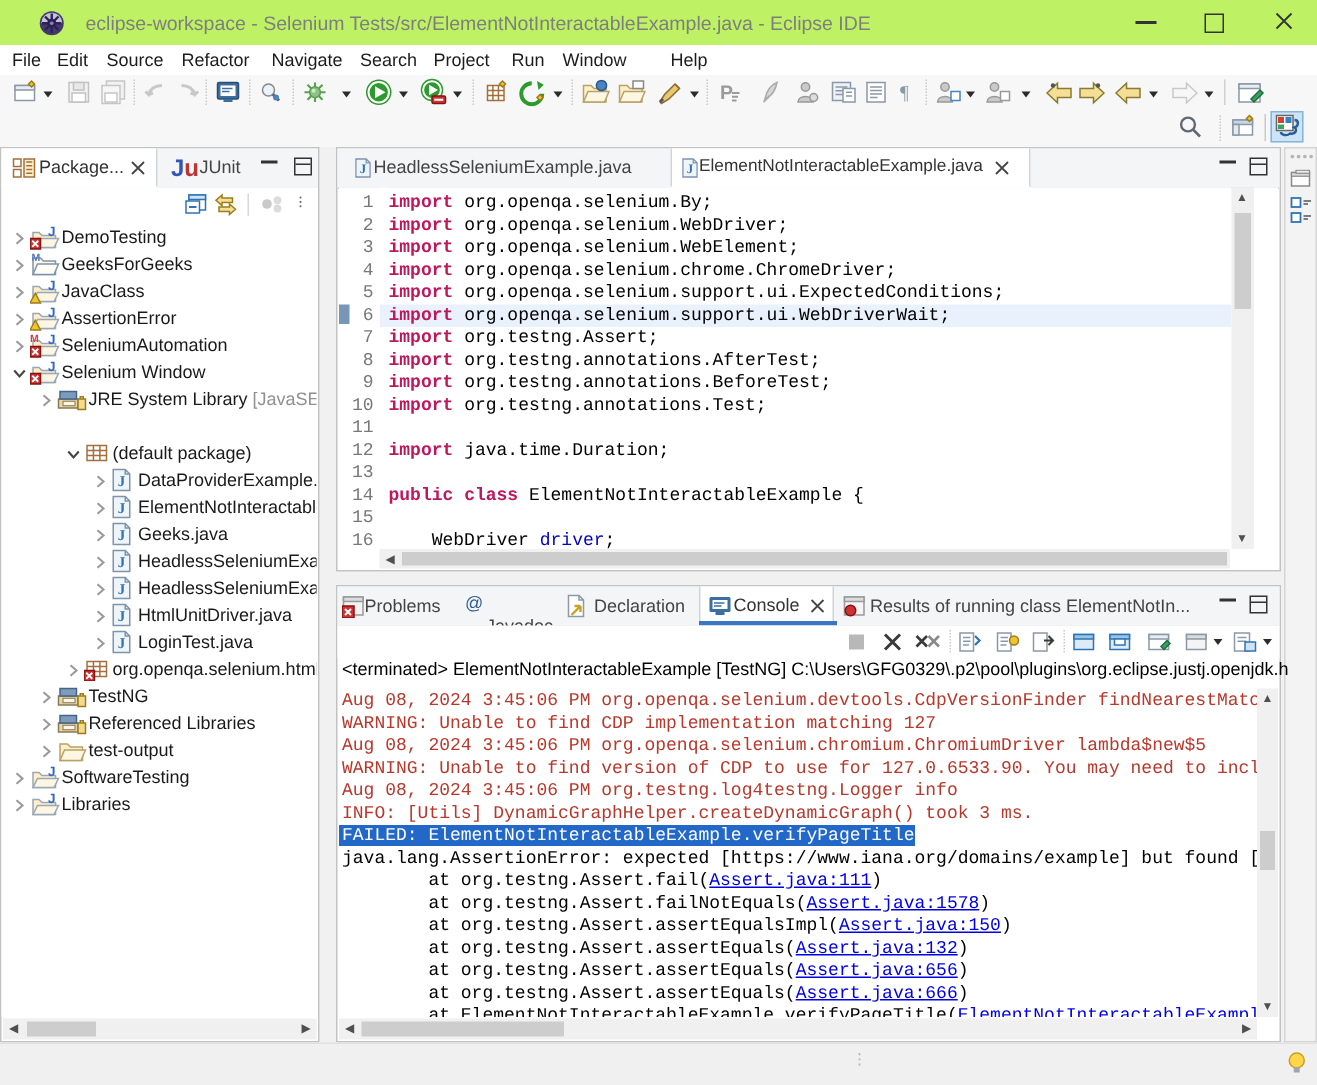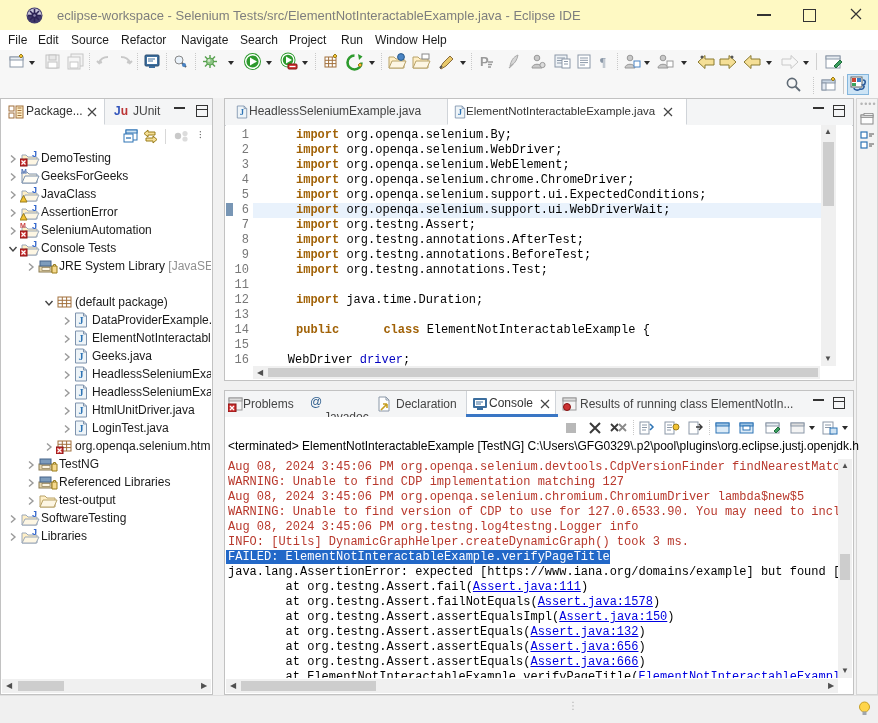--- a/index.html
+++ b/index.html
@@ -1,20 +1,20 @@
 <!DOCTYPE html>
 <html><head>
 <meta charset="utf-8">
 <style>
 html,body{margin:0;padding:0;}
 body{width:878px;height:723px;position:relative;overflow:hidden;
   font-family:"Liberation Sans",sans-serif;background:#f1f1f1;}
 .ab{position:absolute;}
 .mono{font-family:"Liberation Mono",monospace;}
-#titlebar{left:0;top:0;width:878px;height:30px;background:#fef9c3;}
+#titlebar{left:0;top:0;width:878px;height:30px;background:#bef264;}
 #title-text{left:57px;top:8px;font-size:13px;color:#7e7e7e;white-space:nowrap;}
 #menubar{left:0;top:30px;width:878px;height:20px;background:#ffffff;font-size:12px;color:#1c1c1c;}
 #menubar span{position:absolute;top:3px;}
 #toolbar{left:0;top:50px;width:878px;height:48px;background:#f7f7f7;}
 .tbi{position:absolute;top:3px;}
 .dd{position:absolute;top:11px;width:0;height:0;border-left:3.5px solid transparent;border-right:3.5px solid transparent;border-top:4px solid #2b2b2b;}
 .tsep{position:absolute;top:3px;width:1px;height:17px;border-left:1px dotted #c9c9c9;}
 #leftpanel{left:0;top:98px;width:213px;height:597px;background:#ffffff;border:1px solid #c2c2c2;box-sizing:border-box;}
 #editor{left:224px;top:98px;width:630px;height:283px;background:#ffffff;border:1px solid #c2c2c2;box-sizing:border-box;}
 #consolepanel{left:224px;top:390px;width:630px;height:305px;background:#ffffff;border:1px solid #c2c2c2;box-sizing:border-box;}
@@ -23,21 +23,21 @@
 .tab{position:absolute;top:0;height:26px;box-sizing:border-box;}
 .tab.active{background:#ffffff;border-left:1px solid #d0d4d9;border-right:1px solid #d0d4d9;border-bottom:1px solid #fff;}
 #tree{position:absolute;left:0;top:50px;right:1px;bottom:16px;overflow:hidden;font-size:12px;color:#1a1a1a;background:#fff;}
 .trow{position:absolute;left:0;height:18px;width:100%;white-space:nowrap;}
 .trow span.lbl{position:absolute;top:2px;}
 .grey{color:#909090;}
 #gutter{position:absolute;left:1px;top:26px;width:33px;bottom:14px;background:#ffffff;}
 #lnums{position:absolute;right:10px;top:3px;width:23px;text-align:right;font-size:12px;line-height:15px;color:#787878;}
 #code{position:absolute;left:28px;top:26px;right:32px;bottom:14px;background:#fff;overflow:hidden;}
 #codelines{position:absolute;left:0;top:3px;padding-left:6px;font-size:12px;line-height:15px;color:#000;white-space:pre;}
-.kw{color:#a16207;font-weight:bold;margin-left:37px;}
+.kw{color:#be185d;font-weight:bold;}
 .fld{color:#0000c0;text-align:right;}
 .curline{background:#e9f2fc;width:820px;margin-left:-6px;padding-left:6px;}
 .sbv{position:absolute;background:#f0f0f0;}
 .sbthumb{position:absolute;background:#cdcdcd;}
 .sbarrow{position:absolute;font-size:8px;color:#505050;text-align:center;line-height:14px;width:14px;height:14px;}
 #constoolbar{position:absolute;left:0;top:26px;right:0;height:22px;background:#ffffff;}
 #constitle{position:absolute;left:3px;top:48px;height:18px;font-size:12px;color:#000;white-space:nowrap;}
 #consbody{position:absolute;left:1px;top:68px;right:15px;bottom:16px;background:#fff;overflow:hidden;}
 #conslines{position:absolute;left:2px;top:1px;font-size:12px;line-height:15px;white-space:pre;color:#000;}
 .red{color:#b8382c;}
@@ -72,21 +72,21 @@
 <div class="ab" id="menubar">
   <span style="left:8px">File</span>
   <span style="left:38px">Edit</span>
   <span style="left:71px">Source</span>
   <span style="left:121px">Refactor</span>
   <span style="left:181px">Navigate</span>
   <span style="left:240px">Search</span>
   <span style="left:289px">Project</span>
   <span style="left:341px">Run</span>
   <span style="left:375px">Window</span>
-  <span style="left:422px">Help</span>
+  <span style="left:447px">Help</span>
 </div>
 
 <div class="ab" id="toolbar">
     <span class="tbi" style="left:8px;"><svg width="18" height="17" viewBox="0 0 18 17">
         <rect x="2" y="4" width="13" height="10" fill="#fff" stroke="#8b98a8"></rect>
         <rect x="2" y="4" width="13" height="3" fill="#e8edf2" stroke="#8b98a8"></rect>
         <path d="M13 1 L15 3 L13 5 L11 3 Z" fill="#f2c233" stroke="#9a7d1a"></path>
       </svg></span>
     <span class="dd" style="left:29px;"></span>
     <span class="tbi" style="left:44px;"><svg width="17" height="17" viewBox="0 0 17 17">
@@ -266,21 +266,21 @@
             <rect x="1" y="9" width="5" height="5" fill="#fff" stroke="#a2703c"></rect>
             <rect x="8" y="2" width="7" height="12" fill="#ffefc6" stroke="#a2703c"></rect>
             <path d="M9.5 4 L13.5 4 M9.5 6.5 L13.5 6.5 M9.5 9 L13.5 9 M9.5 11.5 L13.5 11.5" stroke="#a2703c"></path>
           </svg></span>
       <span style="position:absolute;left:25px;top:5px;">Package...</span>
       <svg style="position:absolute;left:86px;top:8px" width="10" height="10">
           <path d="M1 1 L9 9 M9 1 L1 9" stroke="#444" stroke-width="1.2"></path>
         </svg>
     </div>
     <div class="tab" style="left:104px;width:64px;">
-      <span style="position:absolute;left:9px;top:5px;font-size:12px;font-weight:bold;"><span style="color:#3355bb;">J</span><span style="color:#bb3333;">u</span></span>
+      <span style="position:absolute;left:9px;top:5px;font-size:16px;font-weight:bold;"><span style="color:#3355bb;">J</span><span style="color:#bb3333;">u</span></span>
       <span style="position:absolute;left:28px;top:5px;color:#444;">JUnit</span>
     </div>
     <div style="position:absolute;left:173px;top:8px;width:11px;height:2px;background:#333;"></div>
     <div style="position:absolute;left:195px;top:6px;width:12px;height:12px;border:1px solid #333;box-sizing:border-box;">
         <div style="height:3px;border-bottom:1px solid #333;"></div>
       </div>
   </div>
   <div id="lptools" style="position:absolute;left:0;top:26px;right:0;height:24px;background:#fff;">
       <span style="position:absolute;left:122px;top:4px;"><svg width="15" height="14" viewBox="0 0 15 14">
           <rect x="3" y="1" width="11" height="10" fill="#fff" stroke="#2e74b5"></rect>
@@ -367,21 +367,21 @@
         <span style="position:absolute;left:7px;top:4px;"><svg width="10" height="10" viewBox="0 0 10 10">
             <path d="M1.5 3 L5 7 L8.5 3" fill="none" stroke="#444" stroke-width="1.4"></path>
           </svg></span>
         <span style="position:absolute;left:19px;top:1px;"><svg width="20" height="17" viewBox="0 0 20 17">
             <path d="M2 5 L6 5 L8 7 L17 7 L17 15 L2 15 Z" fill="#ffefc6" stroke="#9aa7b8"></path>
             <path d="M2 15 L5 9 L19 9 L16 15 Z" fill="#fdf6e3" stroke="#9aa7b8"></path>
             <text x="12" y="7" font-size="9" font-weight="bold" fill="#3366cc" font-family="Liberation Sans">J</text>
             <rect x="0" y="9" width="7" height="7" fill="#cc3333" stroke="#881111"></rect>
             <path d="M1.5 10.5 L5.5 14.5 M5.5 10.5 L1.5 14.5" stroke="#fff" stroke-width="1.2"></path>
           </svg></span>
-        <span class="lbl" style="left:40px;">Console Tests</span>
+        <span class="lbl" style="left:40px;">Selenium Window</span>
       </div>
       <div class="trow" style="top:108px">
         <span style="position:absolute;left:25px;top:4px;"><svg width="10" height="10" viewBox="0 0 10 10">
             <path d="M3 1.5 L7 5 L3 8.5" fill="none" stroke="#9a9a9a" stroke-width="1.4"></path>
           </svg></span>
         <span style="position:absolute;left:37px;top:1px;"><svg width="20" height="16" viewBox="0 0 20 16">
             <rect x="1" y="8" width="13" height="6" fill="#e7d7ae" stroke="#8a7a50"></rect>
             <rect x="2" y="3" width="11" height="5" fill="#7d9cbc" stroke="#46648a"></rect>
             <rect x="4" y="9.5" width="8" height="3" fill="#fdf6e3" stroke="#8a7a50" stroke-width="0.7"></rect>
             <path d="M14 8 L19 8 L19 15 L14 15 Z" fill="#f5d98e" stroke="#9a7d1a"></path>

